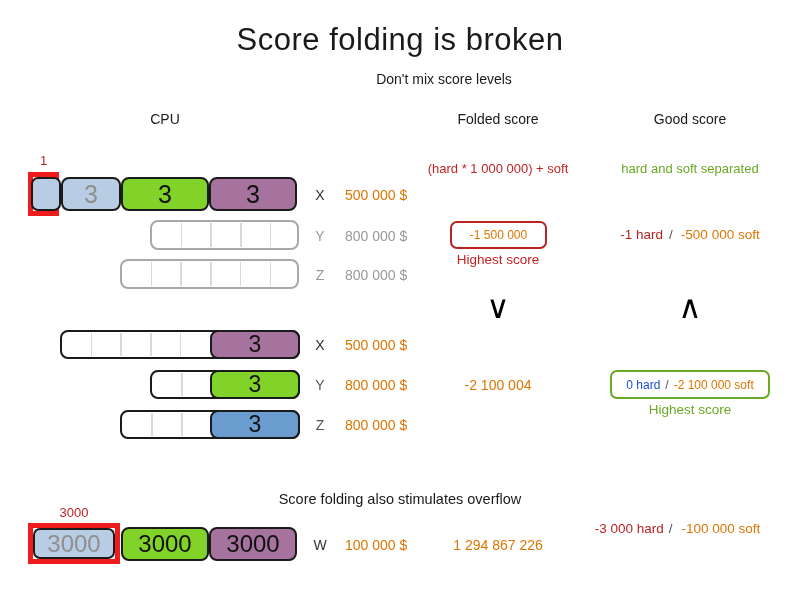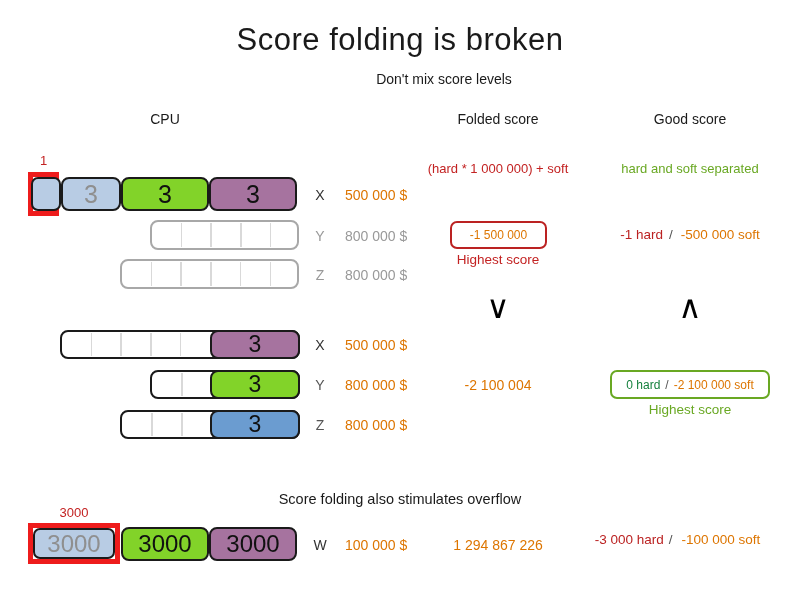--- a/index.html
+++ b/index.html
@@ -107,21 +107,21 @@
 
   <div class="abs bar g2" style="left:150px;top:370px;width:150px;height:29px;">
     <div class="divider" style="left:29px;"></div>
   </div>
   <div class="abs block greenblk num" style="left:210px;top:370px;width:90px;height:29px;font-size:23px;">3</div>
   <div class="abs ctr rowlbl sep" style="left:310px;top:377px;width:20px;">Y</div>
   <div class="abs cost orange" style="left:345px;top:377px;">800 000 $</div>
 
   <div class="abs ctr orange" style="left:438px;top:377px;width:120px;font-size:14px;">-2 100 004</div>
   <div class="abs scorebox greenline" style="left:610px;top:370px;width:160px;height:29px;">
-    <span style="color:#15803d;">0 hard</span>
+    <span style="color:#1d4ed8;">0 hard</span>
     <span class="sep" style="margin:0 5px;">/</span>
     <span class="orange">-2 100 000 soft</span>
   </div>
   <div class="abs ctr green-text" style="left:630px;top:402px;width:120px;font-size:13.5px;">Highest score</div>
 
   <div class="abs bar g2" style="left:120px;top:410px;width:180px;height:29px;">
     <div class="divider" style="left:29px;"></div>
     <div class="divider" style="left:59px;"></div>
   </div>
   <div class="abs block blueblk num" style="left:210px;top:410px;width:90px;height:29px;font-size:23px;">3</div>
@@ -133,19 +133,19 @@
 
   <div class="abs redframe" style="left:28px;top:523px;width:92px;height:41px;">
     <div class="block lightblue mutednum" style="width:100%;height:100%;border-radius:7px;font-size:24px;">3000</div>
   </div>
   <div class="abs block greenblk num" style="left:121px;top:527px;width:88px;height:34px;font-size:24px;">3000</div>
   <div class="abs block purpleblk num" style="left:209px;top:527px;width:88px;height:34px;font-size:24px;">3000</div>
 
   <div class="abs ctr rowlbl dark" style="left:308px;top:537px;width:24px;">W</div>
   <div class="abs cost orange" style="left:345px;top:537px;">100 000 $</div>
   <div class="abs ctr orange" style="left:438px;top:537px;width:120px;font-size:14px;">1 294 867 226</div>
-  <div class="abs goodline" style="left:575px;top:532px;width:205px;">
+  <div class="abs goodline" style="left:575px;top:521px;width:205px;">
     <span style="color:#bb2222;">-3 000 hard</span>
     <span class="sep" style="margin:0 9px 0 5px;">/</span>
     <span class="orange">-100 000 soft</span>
   </div>
 
 </div>
 
 </body></html>

